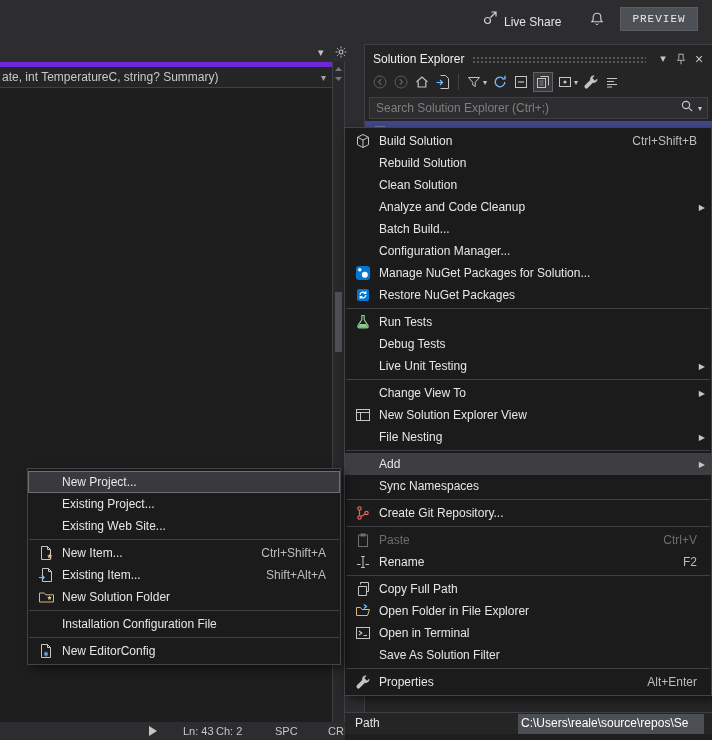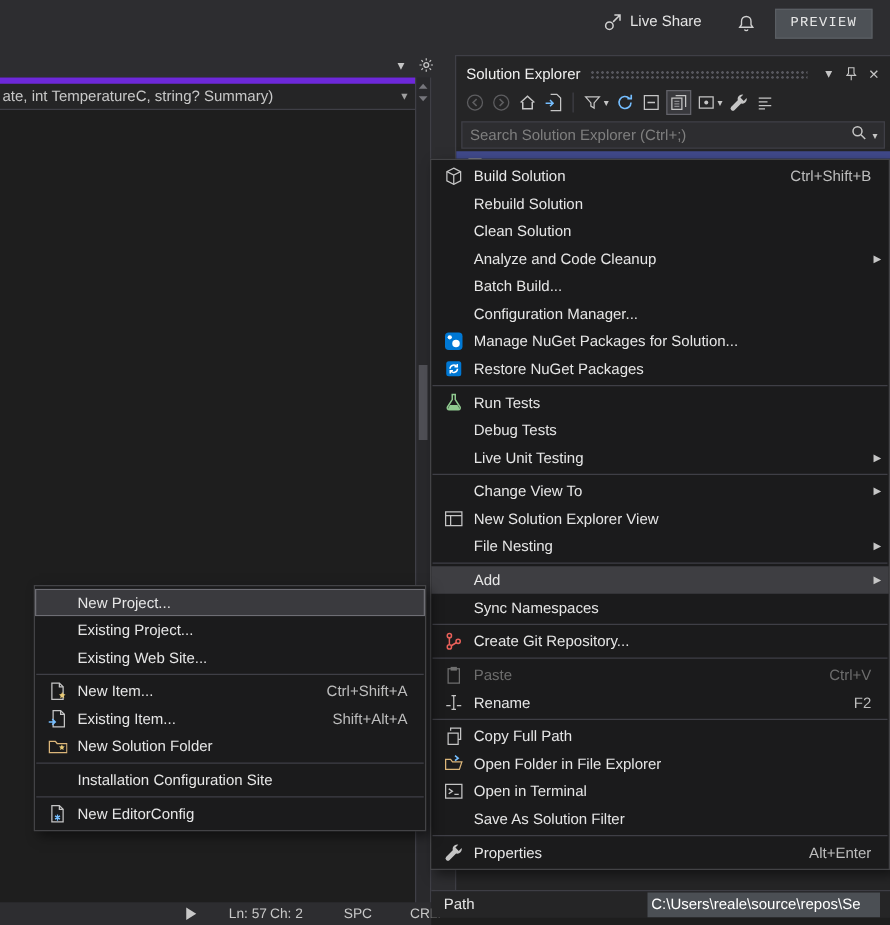--- a/index.html
+++ b/index.html
@@ -5,21 +5,21 @@
   * { box-sizing: border-box; margin: 0; padding: 0; }
   html, body { background: #1e1e1e; }
   .canvas {
     position: relative; width: 712px; height: 740px;
     background: #2d2d30; overflow: hidden;
     font-family: "Liberation Sans", sans-serif; color: #cccccc;
     -webkit-font-smoothing: antialiased;
   }
 
   
-  .live-share { position: absolute; left: 482px; top: 10px; display: flex; align-items: flex-start; gap: 6px; font-size: 12px; color: #e4e4e4; cursor: default; }
+  .live-share { position: absolute; left: 482px; top: 10px; display: flex; align-items: flex-end; gap: 6px; font-size: 12px; color: #e4e4e4; cursor: default; }
   .feedback-btn { position: absolute; left: 588px; top: 10px; width: 18px; height: 18px; display: flex; align-items: center; justify-content: center; }
   .preview-btn { position: absolute; left: 620px; top: 7px; width: 78px; height: 24px; background: #4d5156; color: #e8e8e8; border: 1px solid #5a5e63; font-size: 11px; letter-spacing: 1px; font-family: Liberation Mono, monospace; }
 
   
   .navbar { position: absolute; left: 0; top: 62px; width: 332px; height: 26px; background: #252526; border-top: 5px solid #6d28d9; border-bottom: 1px solid #3f3f46; display: flex; align-items: center; font-size: 12px; color: #c8c8c8; padding: 0 6px 0 2px; }
   .navbar-text { white-space: nowrap; overflow: hidden; }
   .nav-chevron { margin-left: auto; color: #a0a0a0; font-size: 10px; }
   .editor { position: absolute; left: 0; top: 88px; width: 332px; height: 634px; background: #1e1e1e; }
   .doc-chevron { position: absolute; left: 318px; top: 46px; font-size: 11px; color: #c5c5c5; }
   .doc-gear { position: absolute; left: 334px; top: 45px; width: 16px; height: 16px; }
@@ -426,40 +426,40 @@
           <svg width="16" height="16" viewBox="0 0 16 16">
             <path d="M1.5 13V4h4.8l1.4 1.8h7.8V13z" fill="none" stroke="#DCB67A"></path>
             <path d="M11.5 6.5l.7 1.5 1.6.2-1.2 1.1.3 1.6-1.4-.8-1.4.8.3-1.6-1.2-1.1 1.6-.2z" fill="#E8C976"></path>
           </svg>
         </span>
         <span class="mi-label">New Solution Folder</span>
       </div>
       <div class="menu-sep"></div>
       <div class="menu-item">
         <span class="mi-icon"></span>
-        <span class="mi-label">Installation Configuration Site</span>
+        <span class="mi-label">Installation Configuration File</span>
       </div>
       <div class="menu-sep"></div>
       <div class="menu-item">
         <span class="mi-icon">
           <svg width="16" height="16" viewBox="0 0 16 16">
             <path d="M3.5 1.5h6l3 3v10h-9z" fill="none" stroke="#C5C5C5"></path>
             <path d="M9.5 1.5v3h3" fill="none" stroke="#C5C5C5"></path>
             <path d="M8 8.5v5M6 9.7l4 2.6M10 9.7l-4 2.6" stroke="#75BEFF" fill="none"></path>
           </svg>
         </span>
         <span class="mi-label">New EditorConfig</span>
       </div>
     </div>
 
   <div class="statusbar">
     <span class="sb-abs" style="left:148px" id="play-ic"><svg width="10" height="12" viewBox="0 0 10 12">
           <path d="M1 1l8 5-8 5z" fill="#c8c8c8"></path>
         </svg></span>
-    <span class="sb-abs" style="left:183px">Ln: 57</span>
+    <span class="sb-abs" style="left:183px">Ln: 43</span>
     <span class="sb-abs" style="left:216px">Ch: 2</span>
     <span class="sb-abs" style="left:275px">SPC</span>
     <span class="sb-abs" style="left:328px">CRLF</span>
   </div>
 
   <div class="props-row">
     <span class="props-label">Path</span>
     <div class="props-value">C:\Users\reale\source\repos\Se</div>
   </div>
   <div class="br-strip"></div>

